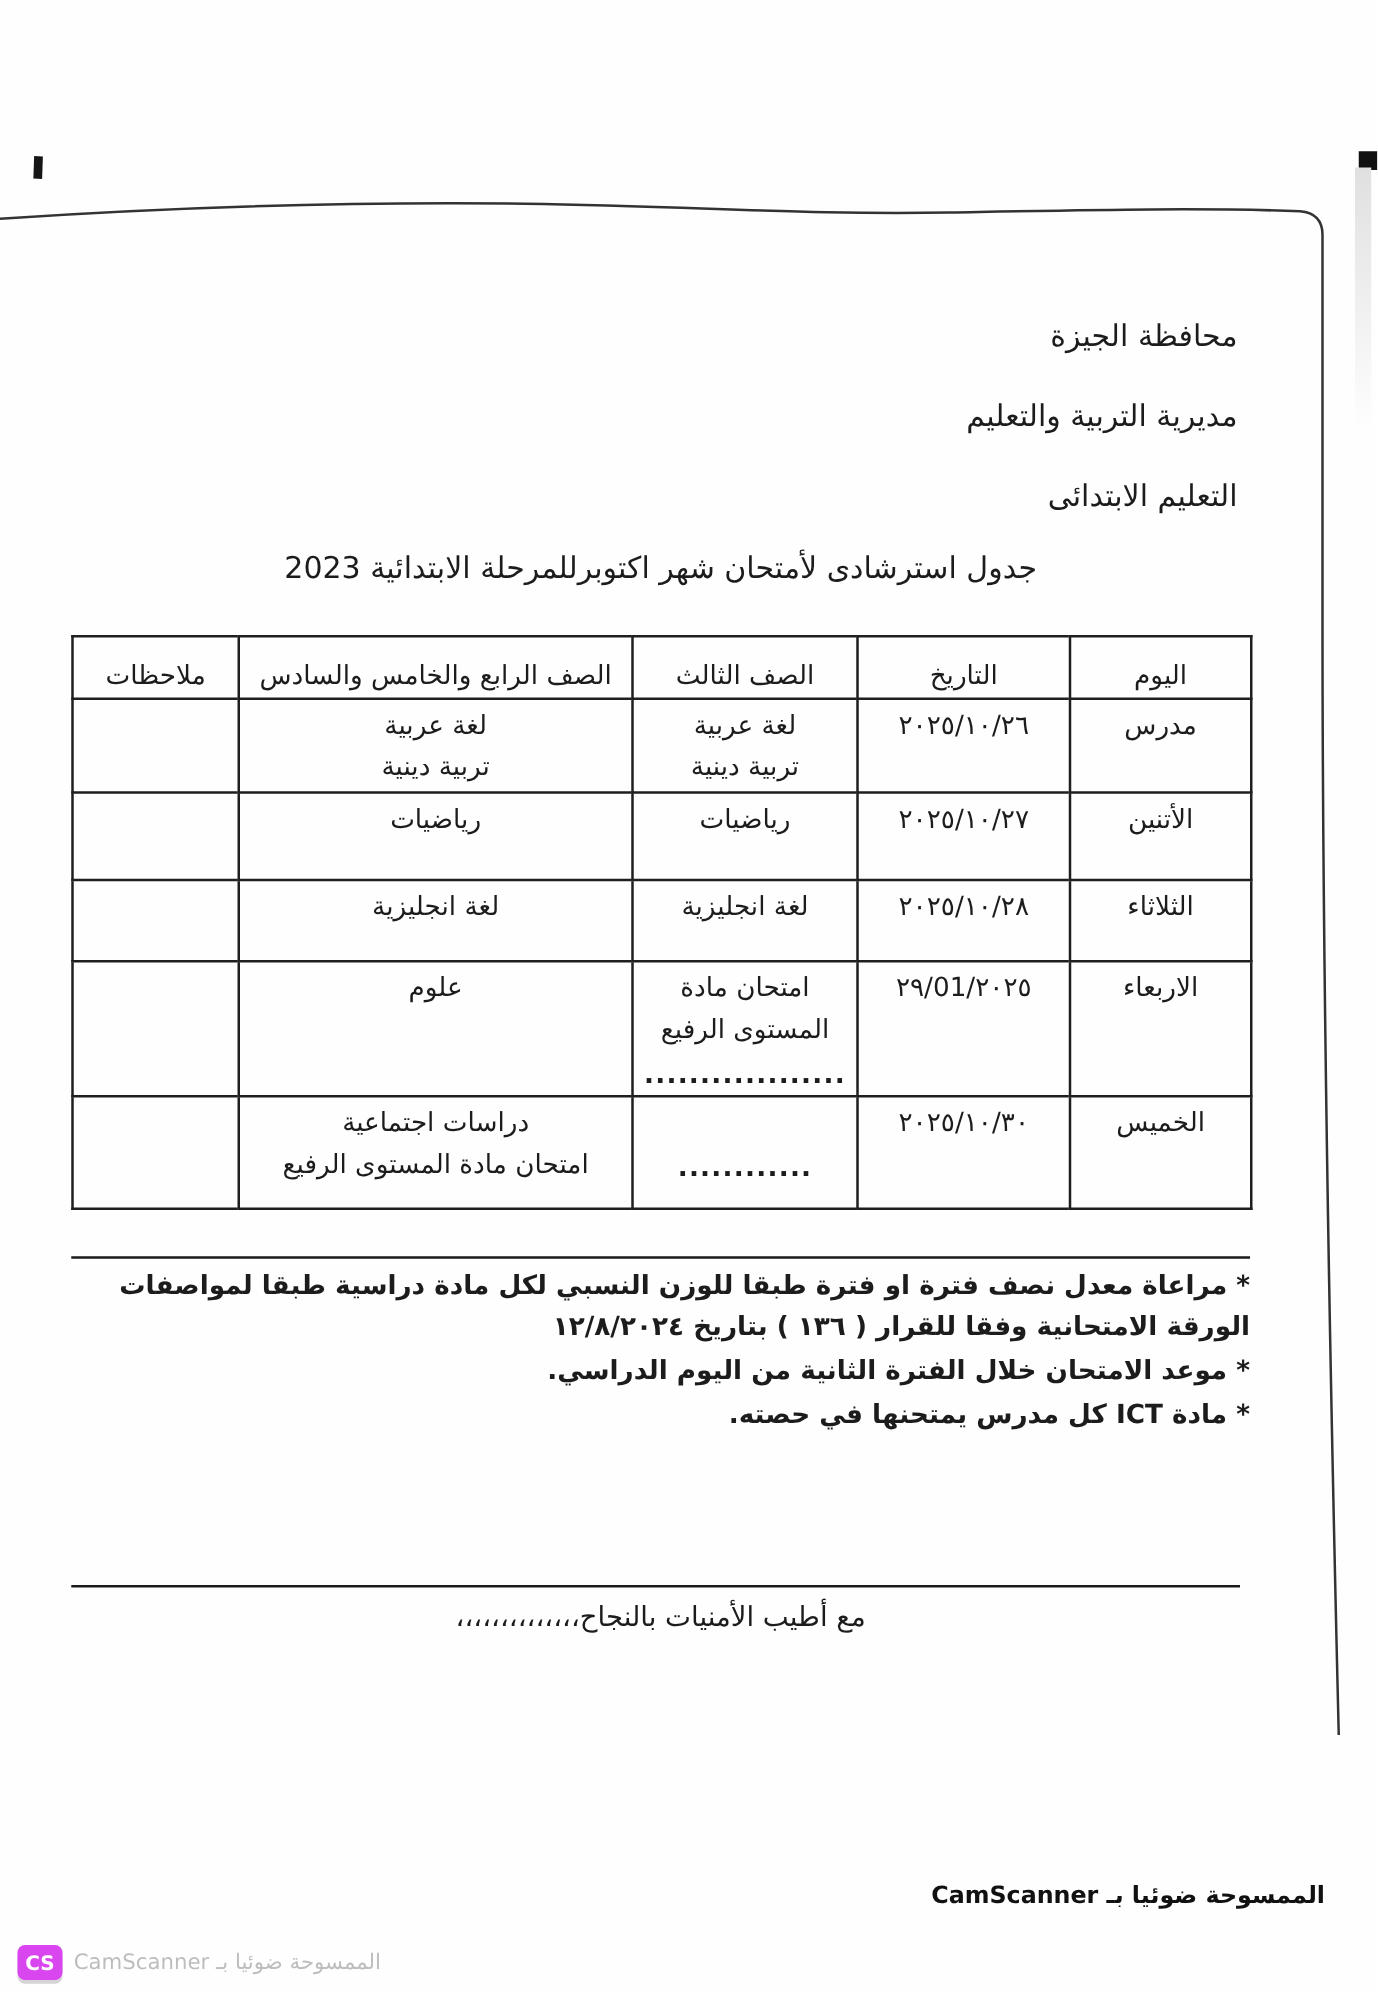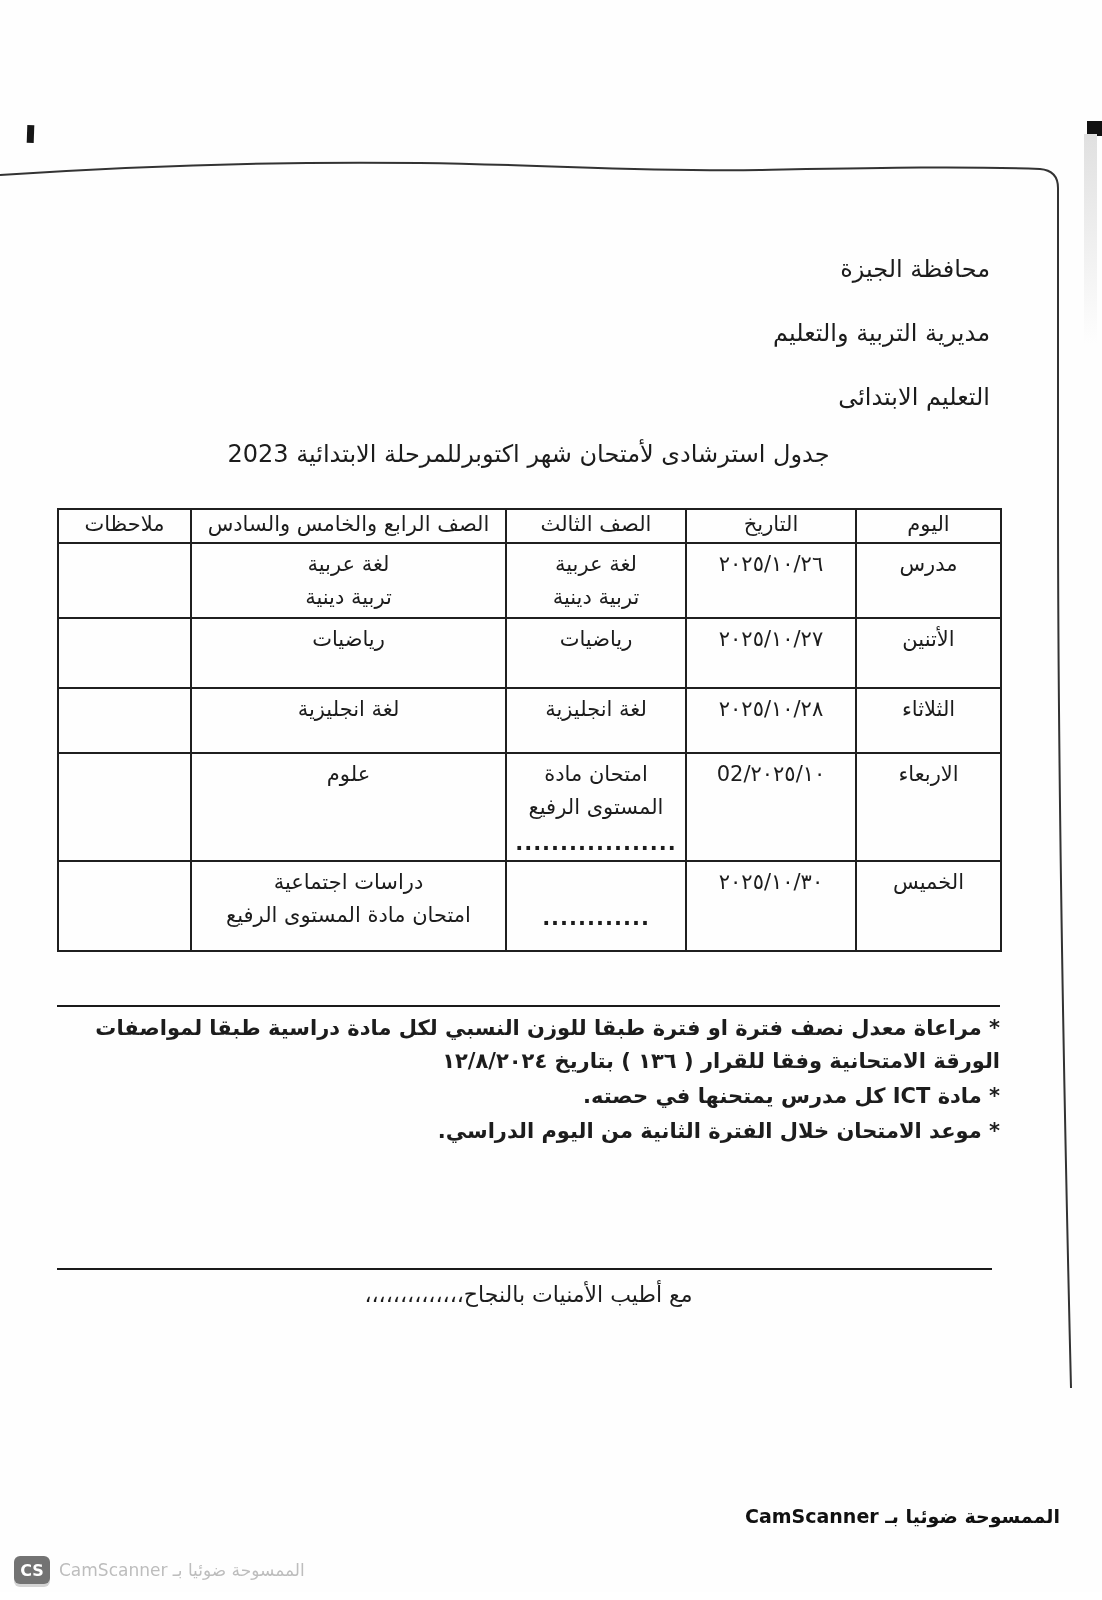--- a/index.html
+++ b/index.html
@@ -17,41 +17,41 @@
   
   .doc-header{position:absolute;top:254px;right:112px;text-align:right;direction:rtl;}
   .doc-header .hline{font-size:24px;line-height:30px;margin-bottom:34px;white-space:nowrap;}
   .doc-title{position:absolute;top:440px;left:57px;width:943px;text-align:center;
     direction:rtl;font-size:24px;white-space:nowrap;}
   
   table.sched{position:absolute;top:508px;left:57px;width:943px;direction:rtl;
     border-collapse:collapse;table-layout:fixed;}
   table.sched th,table.sched td{border:2px solid #1f1f1f;vertical-align:top;
     text-align:center;padding:4px 4px 0;font-weight:normal;font-size:21px;}
-  table.sched th{height:30px;padding-top:2px;white-space:nowrap;overflow:hidden;}
+  table.sched th{height:30px;padding-top:18px;white-space:nowrap;overflow:hidden;}
   tr.r1{height:75px;} tr.r2{height:70px;} tr.r3{height:65px;} tr.r4{height:100px;} tr.r5{height:90px;}
   .cl{line-height:33px;}
   .dots{letter-spacing:1px;font-weight:bold;}
   .dots-gap{margin-top:3px;}
   .dots-low{margin-top:36px;}
   
   .rule{position:absolute;height:2px;background:#1a1a1a;}
   .rule-1{top:1005px;left:57px;width:943px;}
   .rule-2{top:1268px;left:57px;width:935px;}
   .instructions{position:absolute;top:1012px;left:59px;width:941px;direction:rtl;
     text-align:right;font-weight:bold;font-size:21px;line-height:33px;}
   .instructions .ins-heading{margin:0 0 2px;}
   .instructions p{margin:0 0 2px;}
   .closing{position:absolute;top:1282px;left:57px;width:943px;text-align:center;
     direction:rtl;font-weight:normal;font-size:22px;}
   
   .wm-right{position:absolute;top:1505px;right:42px;direction:rtl;
     font-weight:bold;font-size:19px;color:#111;white-space:nowrap;}
   .wm-left{position:absolute;left:14px;top:1556px;display:flex;align-items:center;gap:9px;}
-  .cs-badge{width:36px;height:28px;background:#737373;border-radius:6px;
+  .cs-badge{width:36px;height:28px;background:#d946ef;border-radius:6px;
     display:flex;align-items:center;justify-content:center;color:#fff;
     font-weight:bold;font-size:16px;box-shadow:0 3px 0 #d4d4d4;}
   .wm-left-text{direction:rtl;color:#bdbdbd;font-size:17px;white-space:nowrap;}
 </style>
 </head>
 <body>
 
 <div class="canvas">
 
   <svg class="edge-svg" width="1102" height="1600" viewBox="0 0 1102 1600">
@@ -130,21 +130,21 @@
       <td>
             <div class="cl">لغة انجليزية</div>
           </td>
       <td></td>
     </tr>
     <tr class="r4">
       <td>
             <div class="cl">الاربعاء</div>
           </td>
       <td>
-            <div class="cl">٢٠٢٥/١٠/02</div>
+            <div class="cl">٢٠٢٥/01/٢٩</div>
           </td>
       <td>
         <div class="cl">امتحان مادة</div>
         <div class="cl">المستوى الرفيع</div>
         <div class="cl dots dots-gap">..................</div>
       </td>
       <td>
             <div class="cl">علوم</div>
           </td>
       <td></td>
@@ -165,22 +165,22 @@
       </td>
       <td></td>
     </tr>
   </tbody>
     </table>
 
   <div class="rule rule-1"></div>
 
   <div class="instructions">
     <p>* مراعاة معدل نصف فترة او فترة طبقا للوزن النسبي لكل مادة دراسية طبقا لمواصفات الورقة الامتحانية وفقا للقرار ( ١٣٦ )  بتاريخ ١٢/٨/٢٠٢٤</p>
+    <p>* موعد الامتحان خلال الفترة الثانية من اليوم الدراسي.</p>
     <p>* مادة ICT كل مدرس يمتحنها في حصته.</p>
-    <p>* موعد الامتحان خلال الفترة الثانية من اليوم الدراسي.</p>
   </div>
 
   <div class="rule rule-2"></div>
 
   <div class="closing">مع أطيب الأمنيات بالنجاح،،،،،،،،،،،،،،</div>
 
   <div class="wm-right">الممسوحة ضوئيا بـ CamScanner</div>
 
   <div class="wm-left">
     <div class="cs-badge">CS</div>

